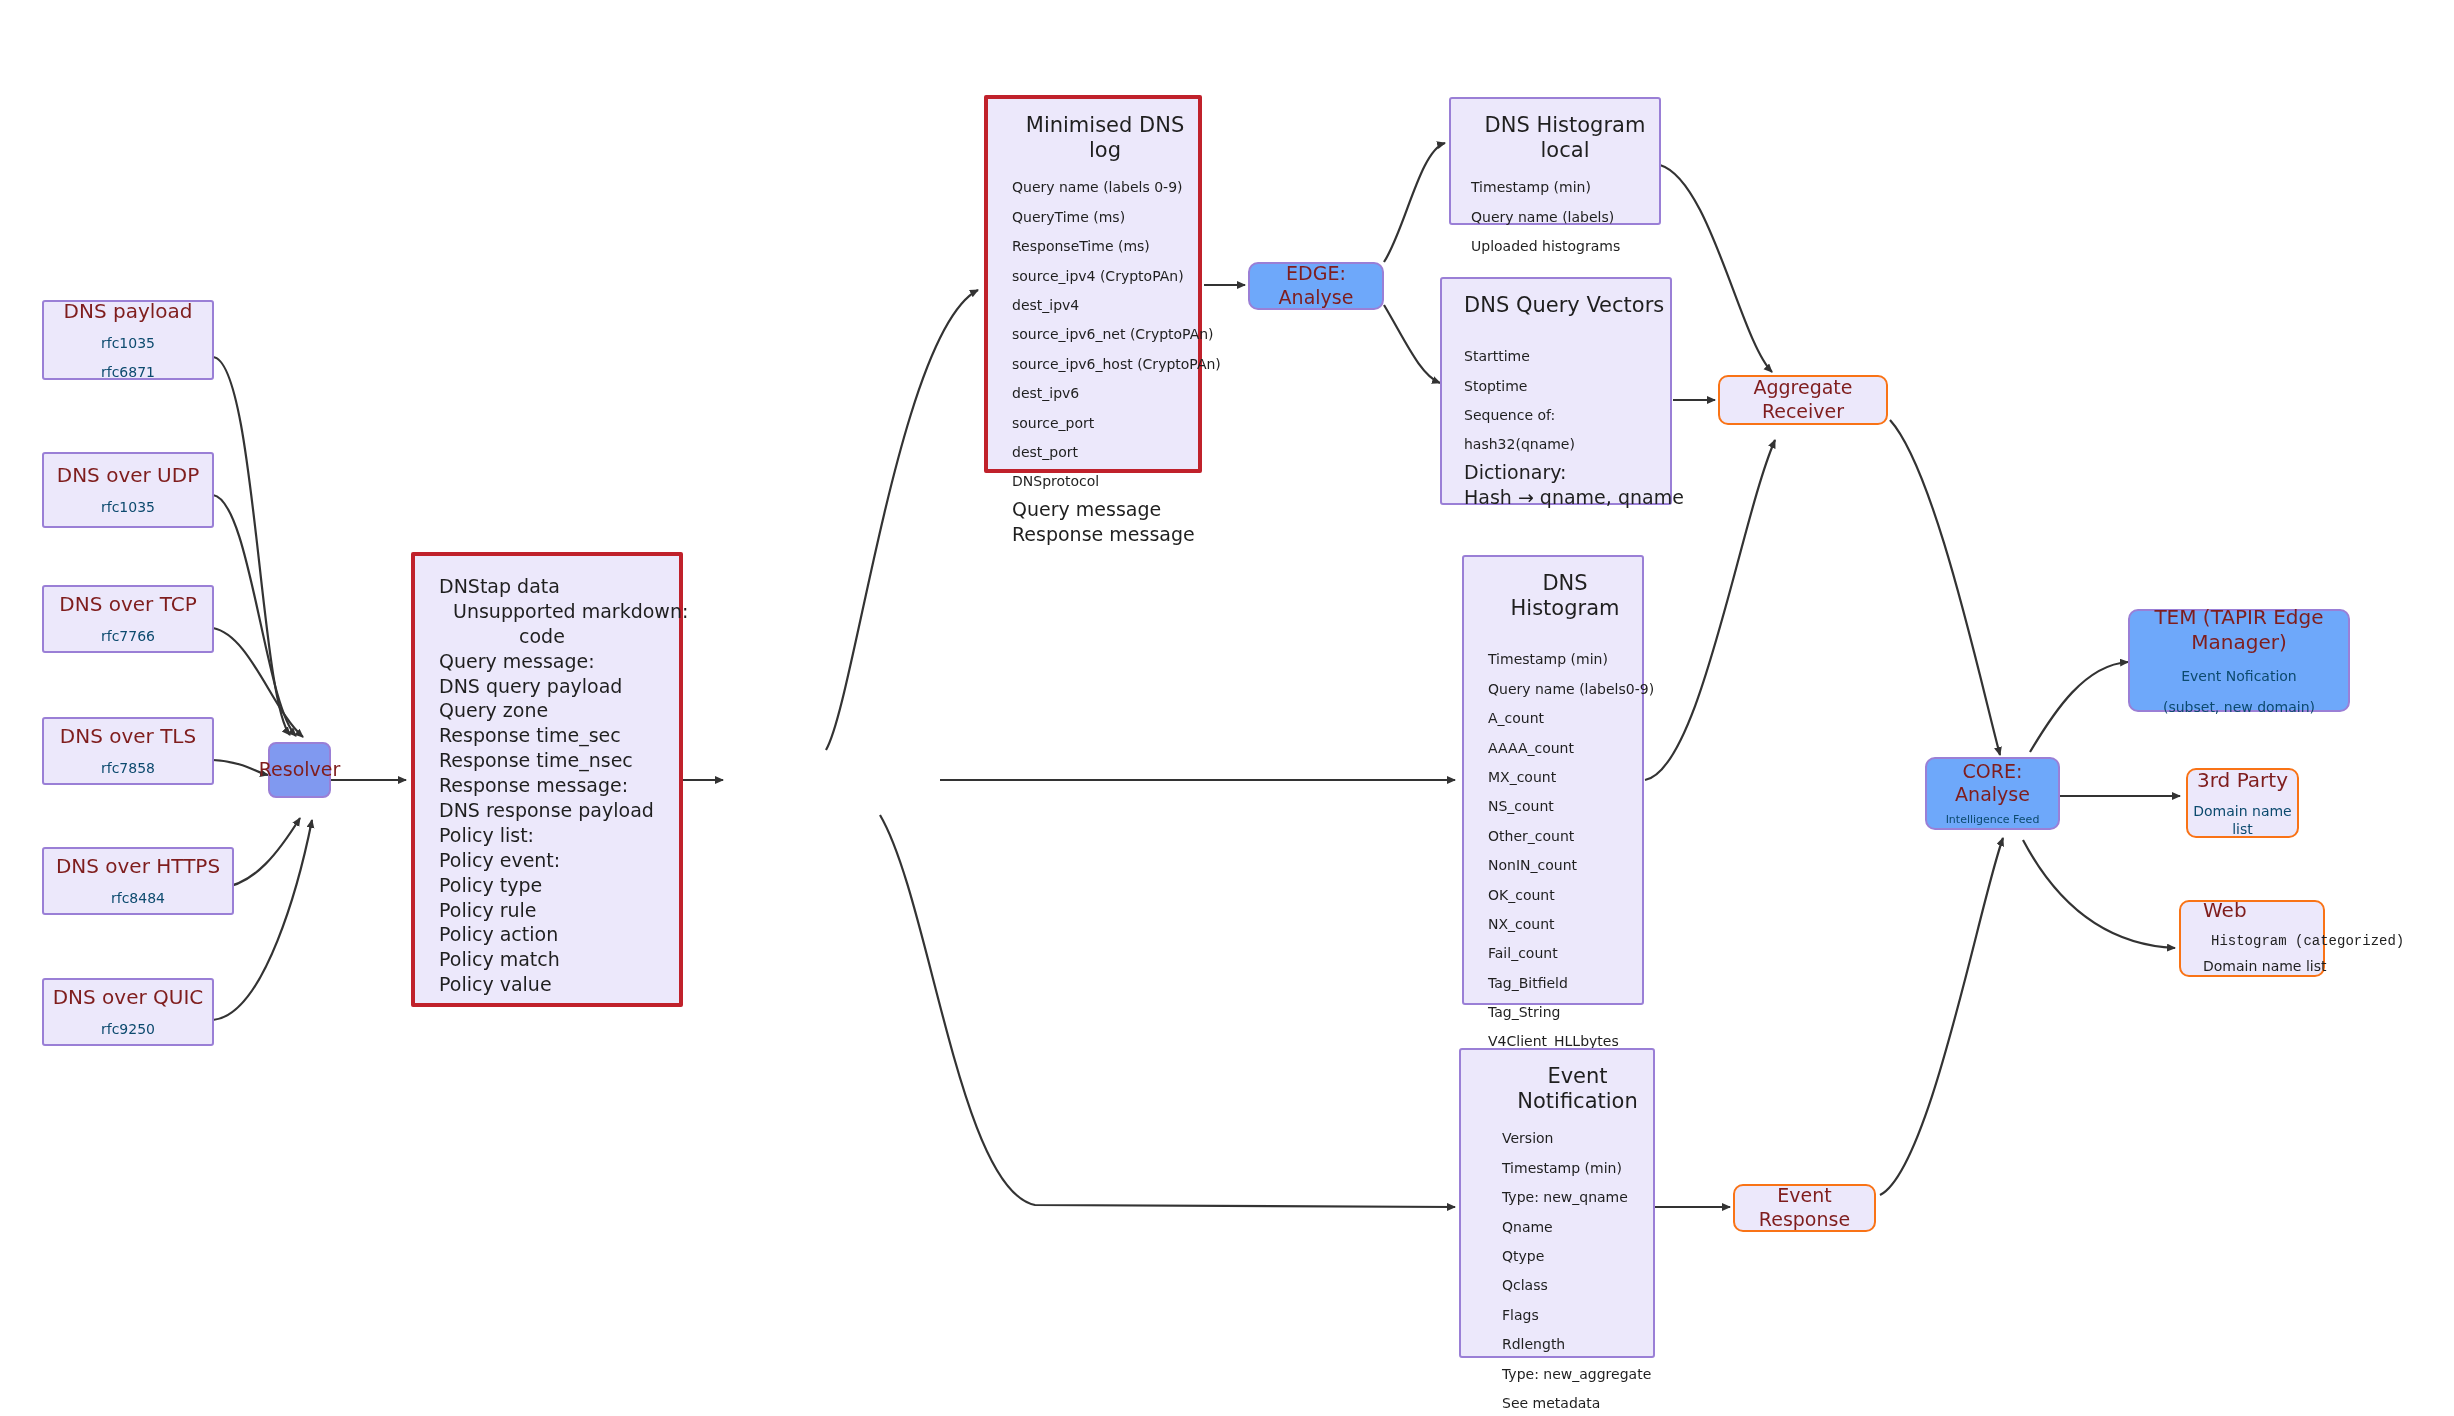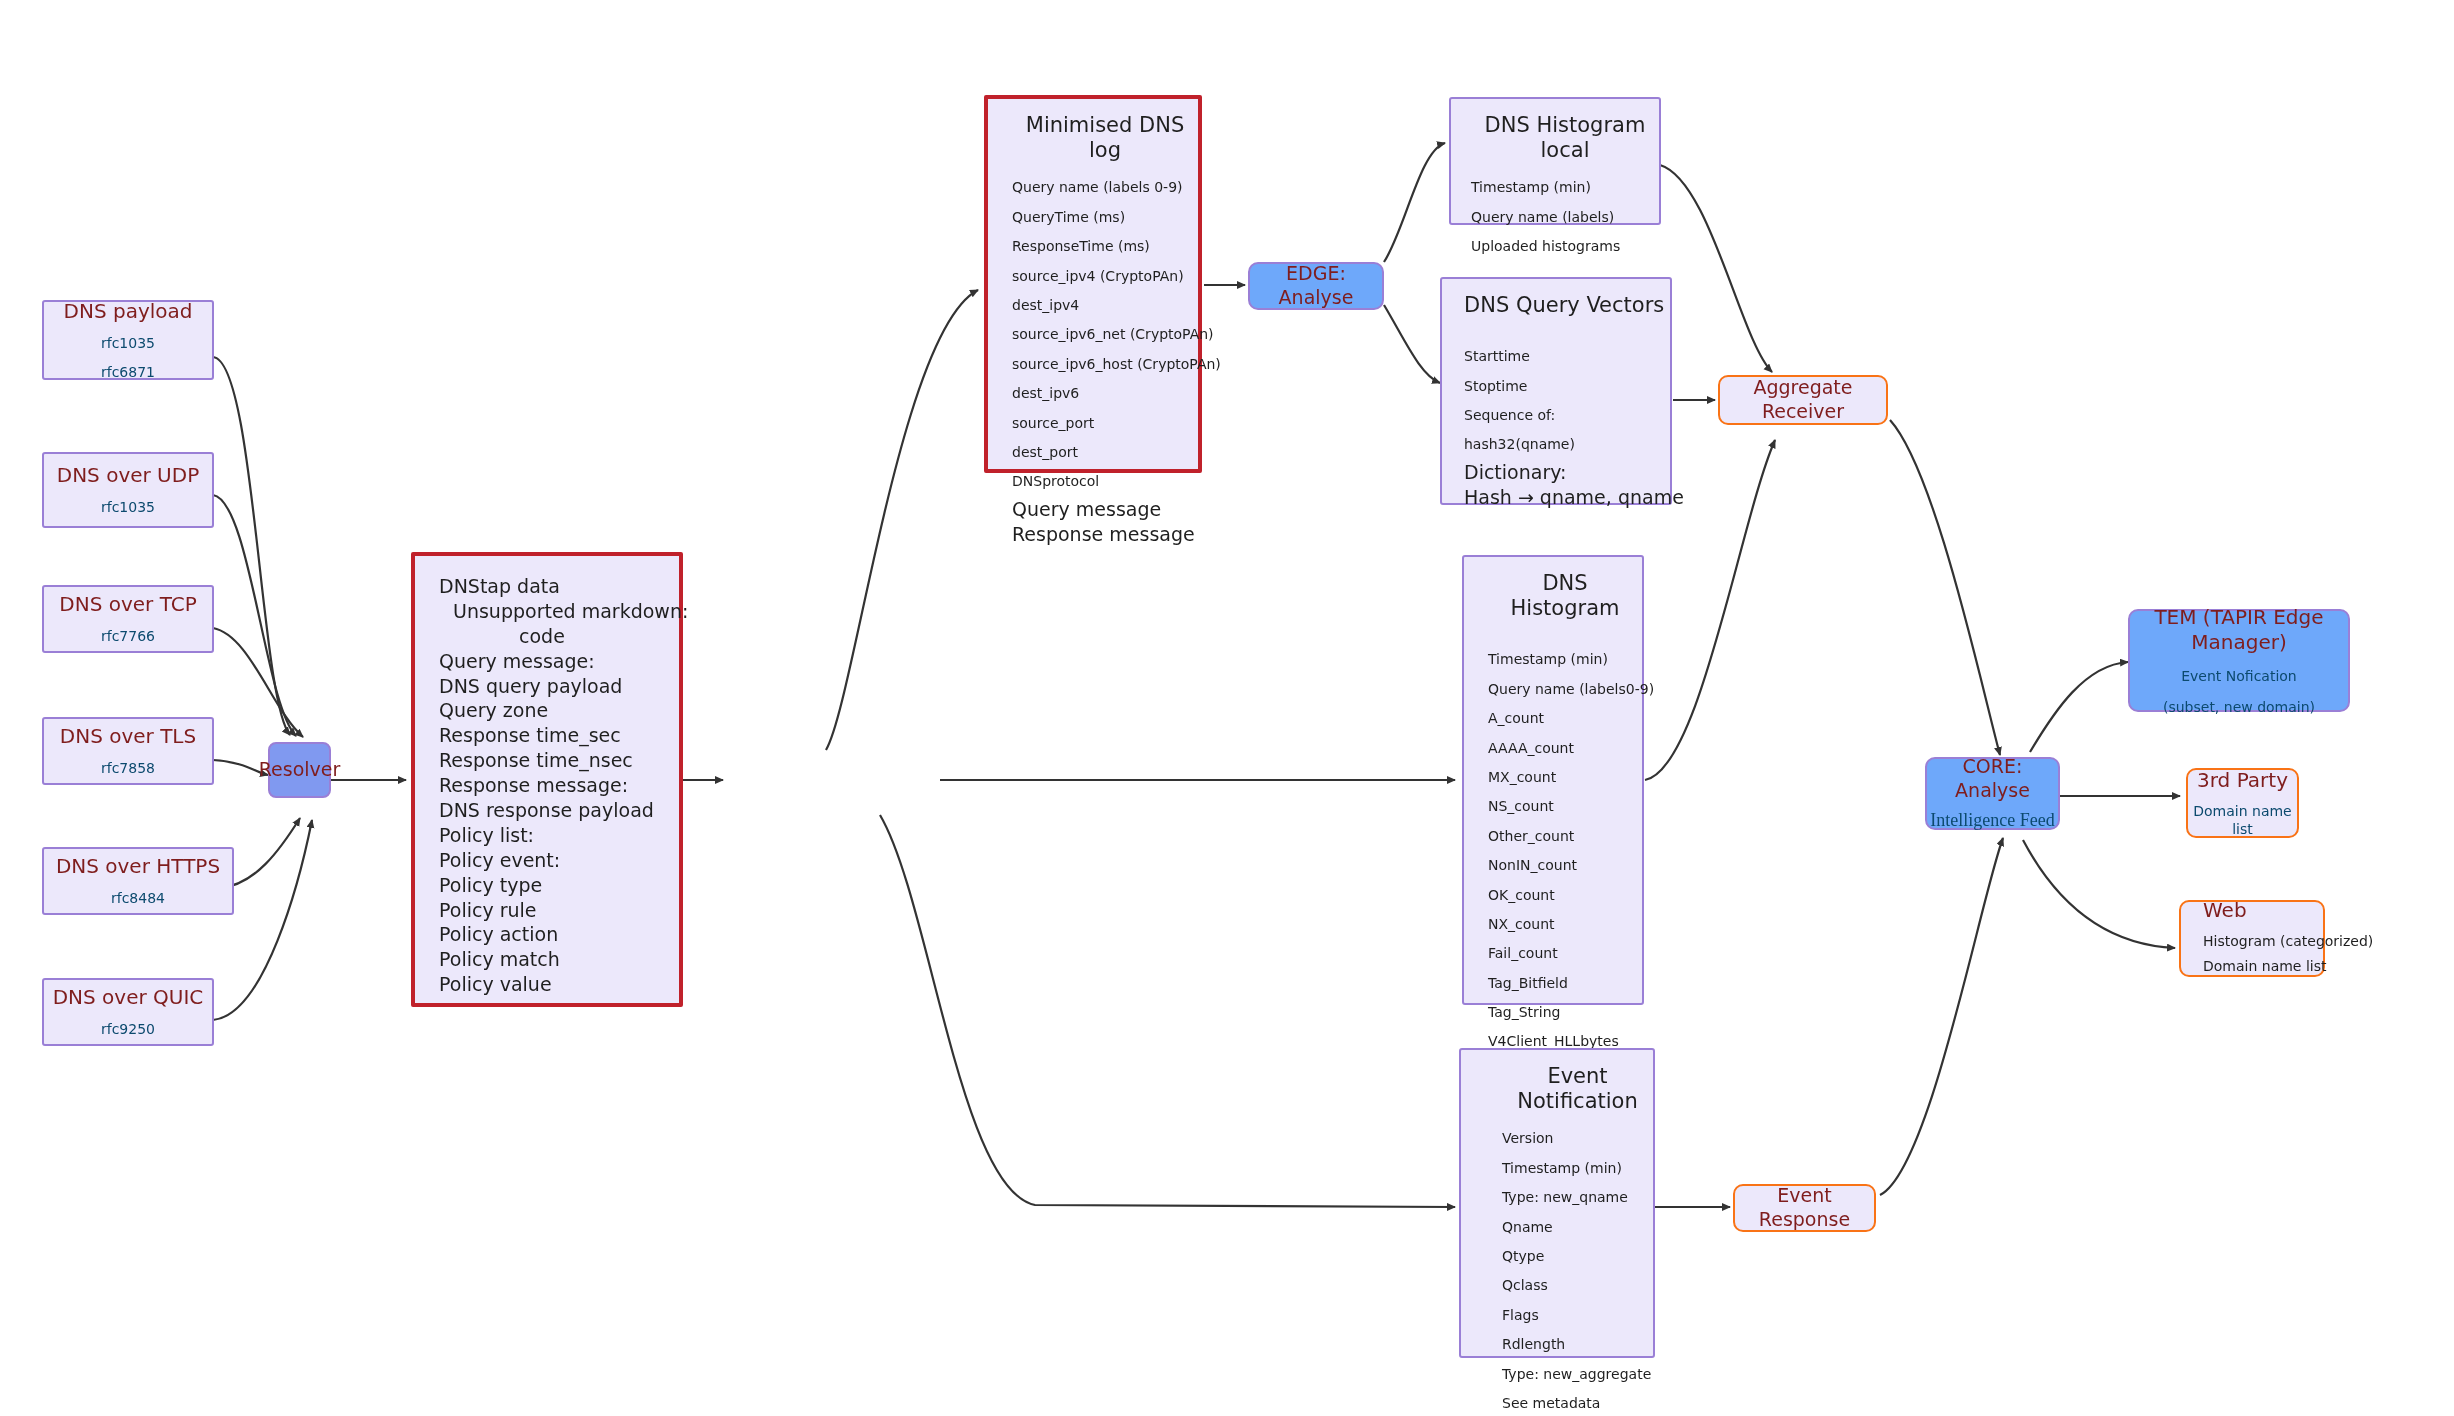--- a/index.html
+++ b/index.html
@@ -71,22 +71,21 @@
     font-size: 20px;
     line-height: 1.25;
     color: #7f1d1d;
   }
   .node .sub {
     font-size: 14px;
     line-height: 1.3;
     color: #0c4a6e;
   }
   .node .sub.mid {
-    font-size: 18px;
-    font-family: Liberation Serif, serif;
+    font-size: 11px;
   }
   
   .fieldlist {
     display: flex;
     flex-direction: column;
     align-items: flex-start;
     width: 100%;
     box-sizing: border-box;
   }
   .fieldlist .hdr {
@@ -322,18 +321,18 @@
   </div>
 
   <div class="node lav-round" style="left:2186px; top:768px; width:113px; height:70px;">
     <div class="title">3rd Party</div>
     <div class="sub" style="margin-top:9px;">Domain name list</div>
   </div>
 
   <div class="node lav-round leftpad" style="left:2179px; top:900px; width:146px; height:77px; padding:12px 0 12px 22px; justify-content:center;">
     <div class="fieldlist">
       <div class="title" style="font-size:20px; margin-bottom:6px;">Web</div>
-      <div class="row" style="margin:5px 0;">Histogram (categorized)</div>
+      <div class="row" style="margin:5px 8px;font-family:Liberation Mono, monospace;">Histogram (categorized)</div>
       <div class="row" style="margin:5px 0;">Domain name list</div>
     </div>
   </div>
 
 </div>
 
 </body></html>

